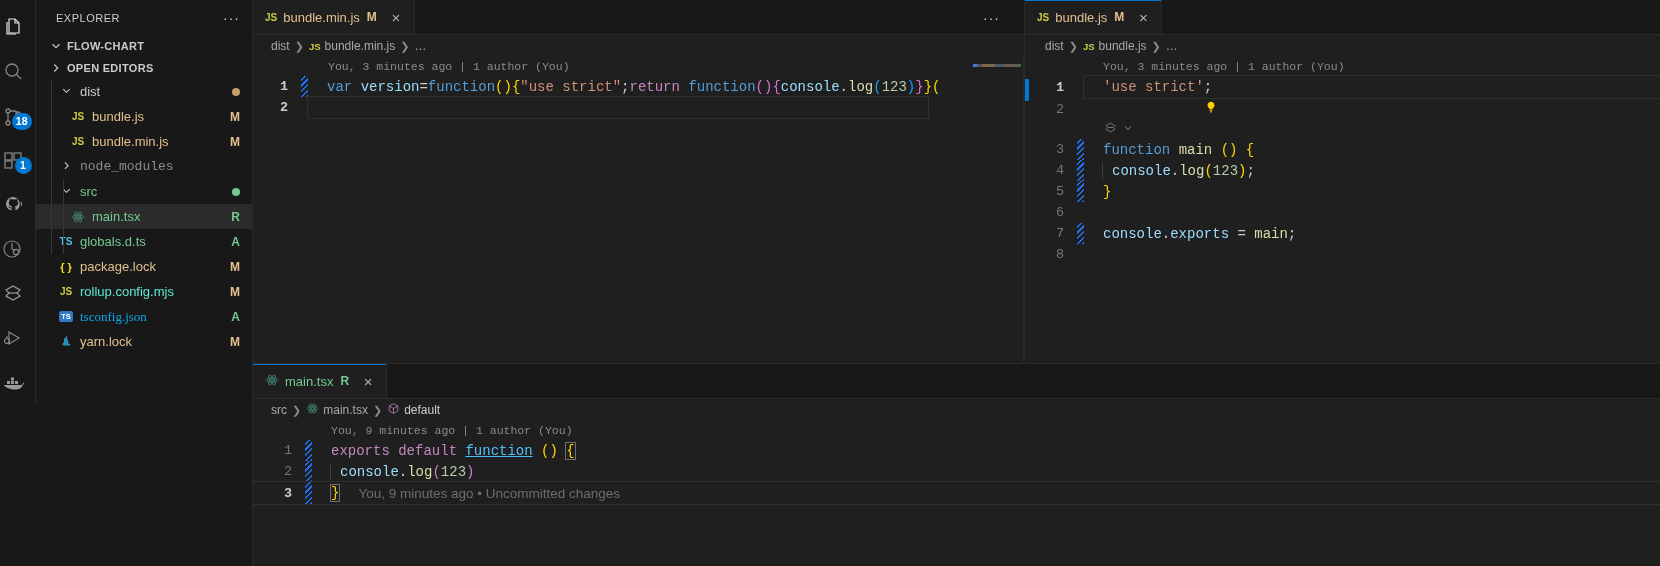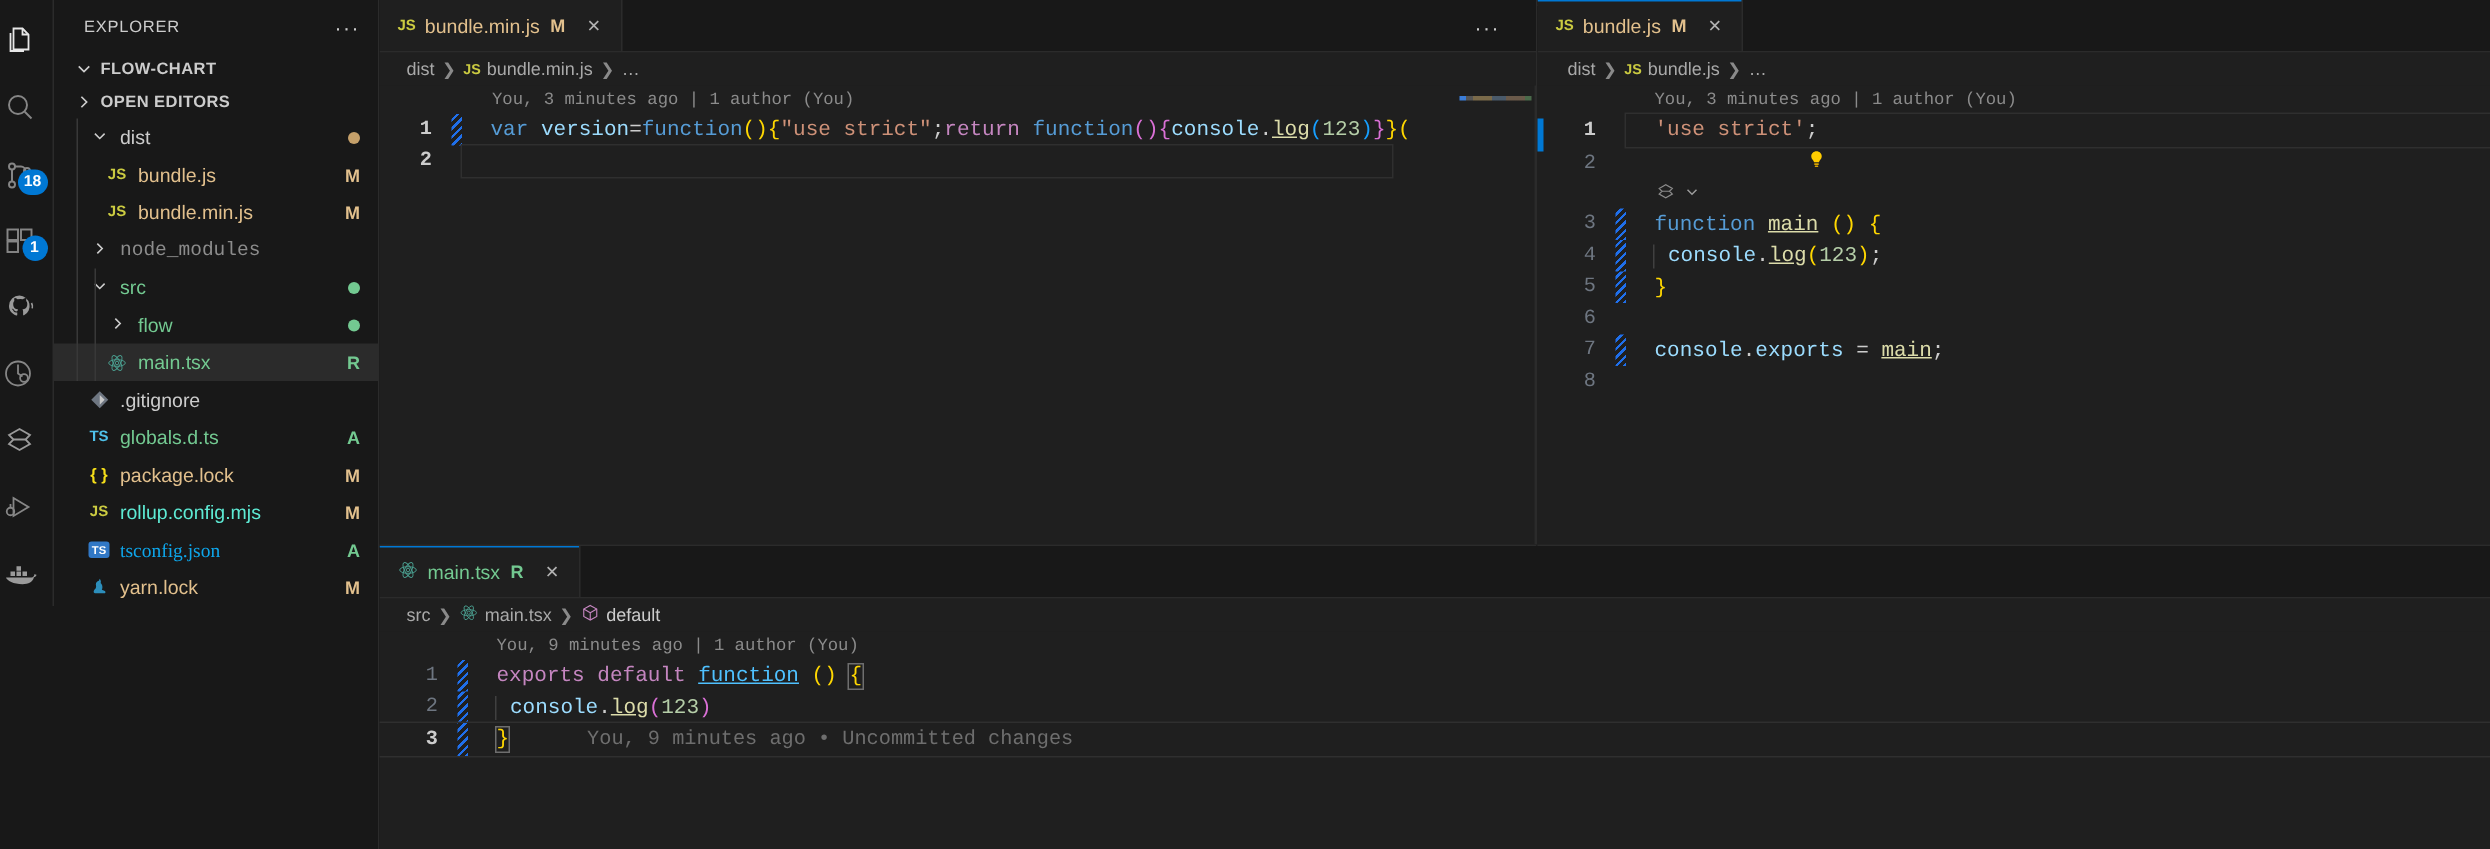--- a/index.html
+++ b/index.html
@@ -104,21 +104,21 @@
   .gutter-change {
     width: 7px; flex: 0 0 7px; align-self: stretch;
     background: repeating-linear-gradient(-45deg, #1f6feb 0 1.5px, transparent 1.5px 4px);
   }
   .gutter-blank { width: 7px; flex: 0 0 7px; }
   .ctext { padding-left: 19px; white-space: pre; color: #cccccc; }
   .cur-line-border { outline: 1px solid #2f2f2f; }
 
   
   .t-kw    { color: #c586c0; }
-  .t-fn    { color: #dcdcaa; text-decoration: underline; }
+  .t-fn    { color: #dcdcaa; }
   .t-var   { color: #9cdcfe; }
   .t-str   { color: #ce9178; }
   .t-num   { color: #b5cea8; }
   .t-blue  { color: #569cd6; }
   .t-plain { color: #cccccc; }
   .t-p1    { color: #ffd700; }
   .t-p2    { color: #da70d6; }
   .t-p3    { color: #179fff; }
   .t-under { color: #4fc1ff; text-decoration: underline; }
 
@@ -304,52 +304,32 @@
         <div class="tree-row">
           <span class="indent" style="width: 20px;"></span>
           <span class="ficon">
             <svg width="13" height="13" viewBox="0 0 16 16" fill="none" stroke="#cccccc" stroke-width="1.3">
               <path d="M4 5l4 4 4-4"></path>
             </svg>
           </span>
           <span class="fname" style="color: rgb(115, 201, 145);">src</span>
           <span class="fdot" style="background: rgb(115, 201, 145);"></span>
         </div>
-        <div class="tree-row">
-          <span class="indent" style="width: 32px;"></span>
-          <span class="ficon">
-            <svg width="13" height="13" viewBox="0 0 16 16" fill="none" stroke="#cccccc" stroke-width="1.3">
-              <path d="M6 3l4 4-4 4"></path>
-            </svg>
-          </span>
-          <span class="fname" style="color: rgb(115, 201, 145);">flow</span>
-          <span class="fdot" style="background: rgb(115, 201, 145);"></span>
-        </div>
         <div class="tree-row selected">
           <span class="indent" style="width: 32px;"></span>
           <span class="ficon">
             <svg width="14" height="14" viewBox="0 0 24 24" fill="none" stroke="#4a9e8f" stroke-width="1.1">
               <circle cx="12" cy="12" r="2"></circle>
               <ellipse cx="12" cy="12" rx="9.5" ry="3.8"></ellipse>
               <ellipse cx="12" cy="12" rx="9.5" ry="3.8" transform="rotate(60 12 12)"></ellipse>
               <ellipse cx="12" cy="12" rx="9.5" ry="3.8" transform="rotate(120 12 12)"></ellipse>
             </svg>
           </span>
           <span class="fname" style="color: rgb(115, 201, 145);">main.tsx</span>
           <span class="fstatus" style="color: rgb(115, 201, 145);">R</span>
-        </div>
-        <div class="tree-row">
-          <span class="indent" style="width: 20px;"></span>
-          <span class="ficon">
-            <svg width="13" height="13" viewBox="0 0 16 16">
-              <path fill="#6e7681" d="M8 1l7 7-7 7-7-7z"></path>
-              <path fill="#c9c9c9" d="M8 4l4 4-4 4z"></path>
-            </svg>
-          </span>
-          <span class="fname" style="color: rgb(204, 204, 204);">.gitignore</span>
         </div>
         <div class="tree-row">
           <span class="indent" style="width: 20px;"></span>
           <span class="ficon">
             <span style="color:#4fc1e9;font-size:10px;font-weight:700">TS</span>
           </span>
           <span class="fname" style="color: rgb(115, 201, 145);">globals.d.ts</span>
           <span class="fstatus" style="color: rgb(115, 201, 145);">A</span>
         </div>
         <div class="tree-row">
@@ -591,18 +571,18 @@
         <div class="coderow" style="height:21px">
           <span class="lnum" style="width:52px;flex:0 0 52px">2</span>
           <span class="gutter-change"></span>
           <span class="ctext"><span style="border-left:1px solid #404040;padding-left:9px;margin-left:-1px"></span><span class="t-var">console</span><span class="t-plain">.</span><span class="t-fn">log</span><span class="t-p2">(</span><span class="t-num">123</span><span class="t-p2">)</span></span>
         </div>
 
         <div class="coderow cur-line-border" style="height:22px;width:100%">
           <span class="lnum cur" style="width:52px;flex:0 0 52px">3</span>
           <span class="gutter-change"></span>
           <span class="ctext"><span class="t-p1 folded-brace">}</span></span>
-          <span style="font-family:Liberation Mono, monospace;font-size:13.5px;color:#6e6e6e;padding-left:52px;white-space:pre">You, 9 minutes ago • Uncommitted changes</span>
+          <span style="font-family:Liberation Sans, sans-serif;font-size:13.5px;color:#6e6e6e;padding-left:19px;white-space:pre">You, 9 minutes ago • Uncommitted changes</span>
         </div>
       </div>
     </div>
   </div>
 </div>
 
 </body></html>

